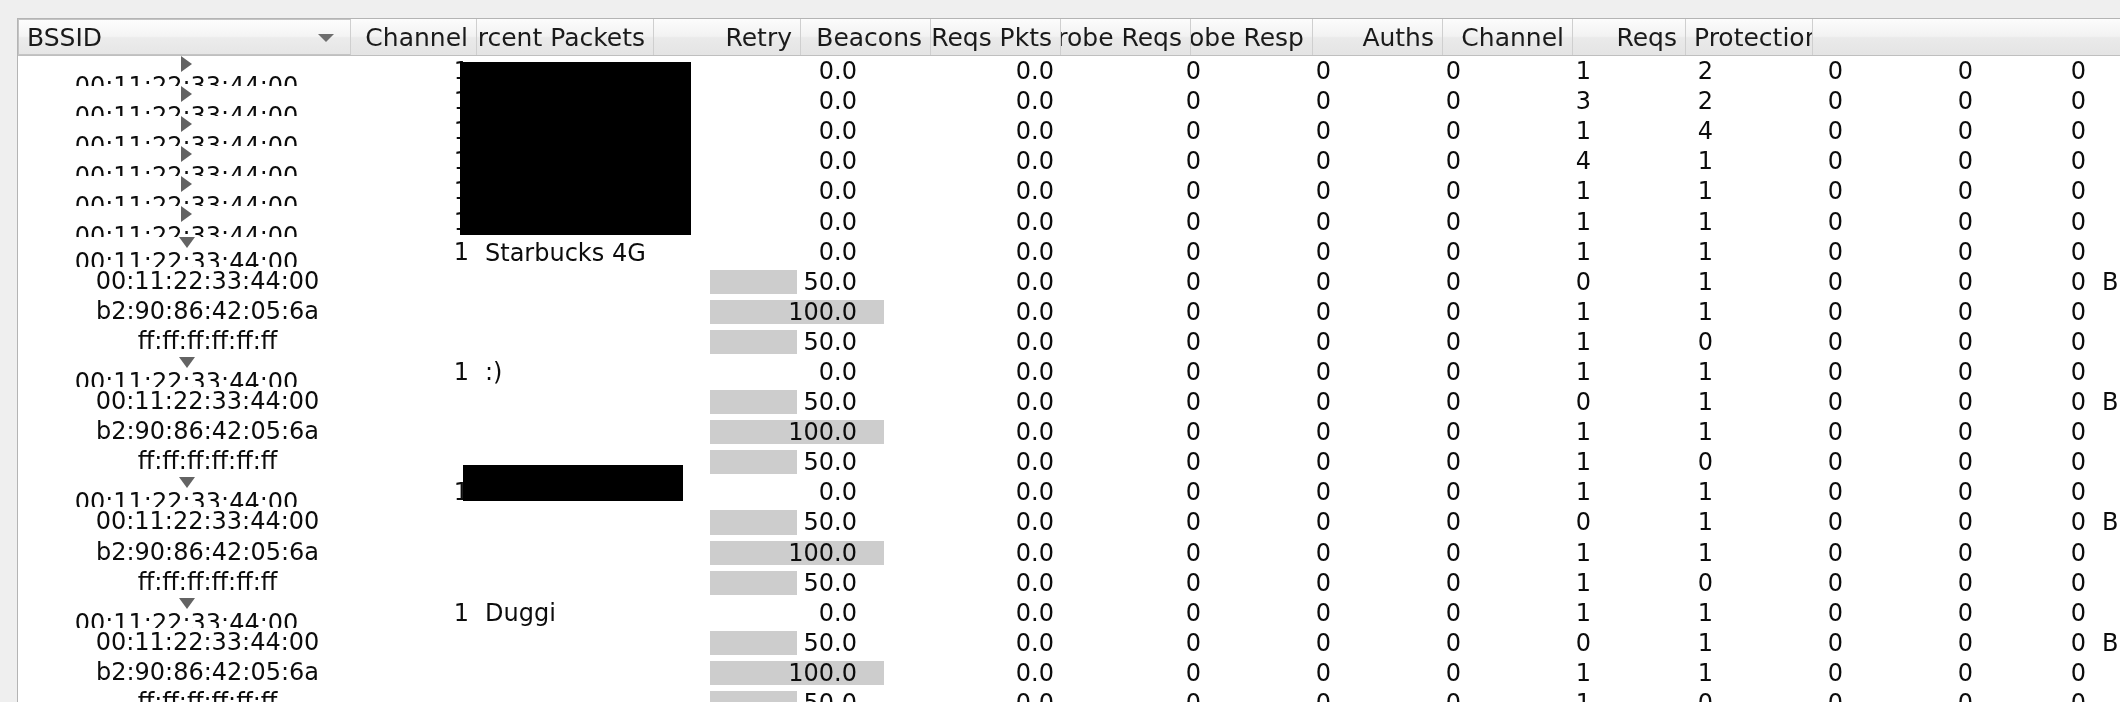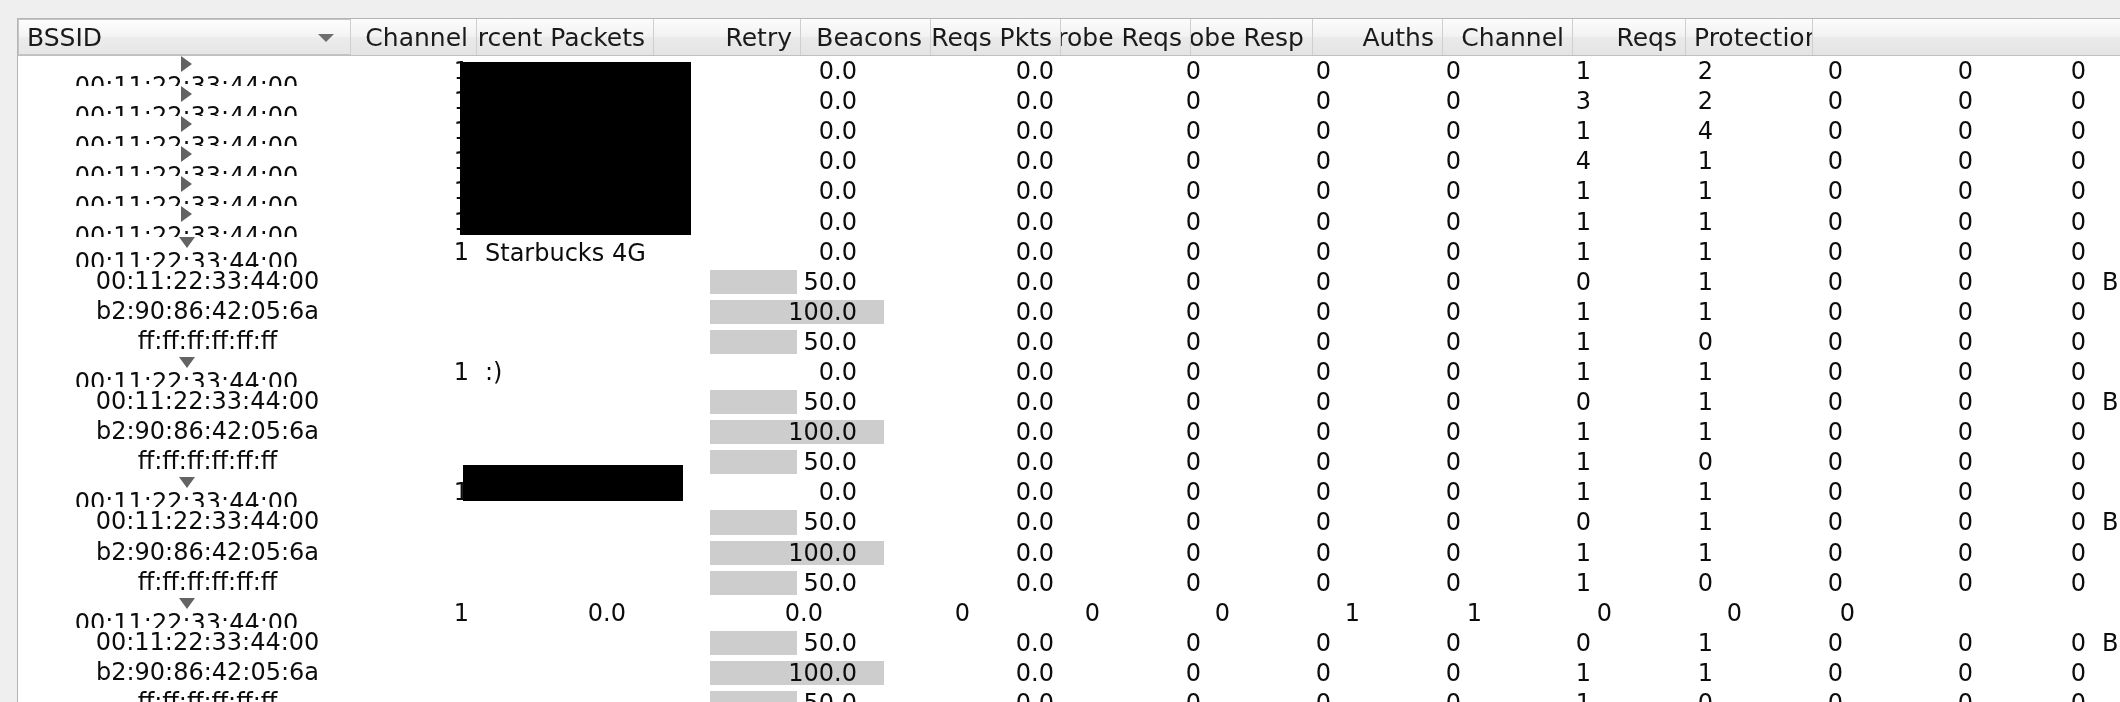--- a/index.html
+++ b/index.html
@@ -1060,20 +1060,23 @@
         <div class="row">
           <div class="cell align-left cell-bssid" style="width: 333px; flex: 0 0 333px;">
             <span class="twisty expanded">
               <i></i>
             </span>
             <span class="bssid-text">00:11:22:33:44:00</span>
           </div>
           <div class="cell align-right" style="width: 126px; flex: 0 0 126px;">
             <span>1</span>
           </div>
+          <div class="cell align-left" style="width: 231px; flex: 0 0 231px;">
+            <span>Duggi</span>
+          </div>
           <div class="cell align-right cell-bar" style="width: 177px; flex: 0 0 177px;">
             <span class="bar-label">0.0</span>
           </div>
           <div class="cell align-right" style="width: 177px; flex: 0 0 177px;">
             <span>0.0</span>
           </div>
           <div class="cell align-right" style="width: 147px; flex: 0 0 147px;">
             <span>0</span>
           </div>
           <div class="cell align-right" style="width: 130px; flex: 0 0 130px;">

